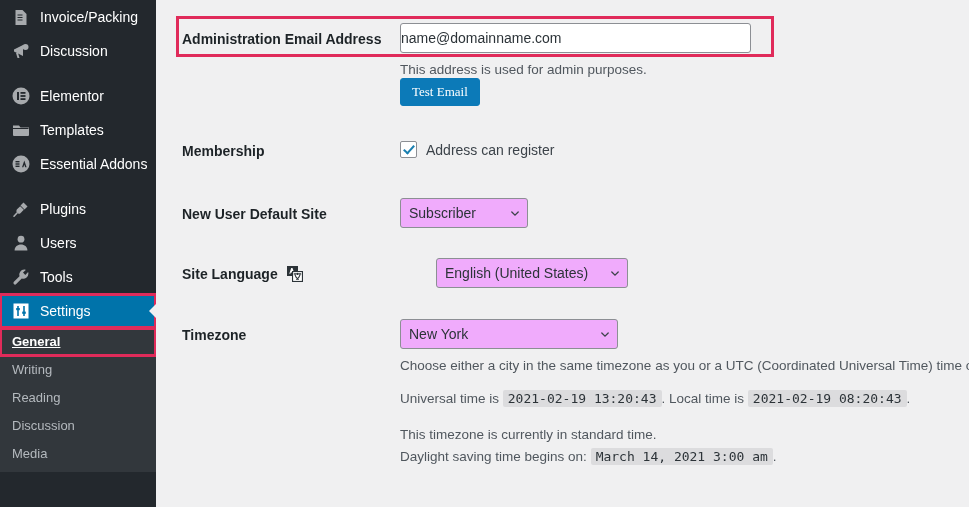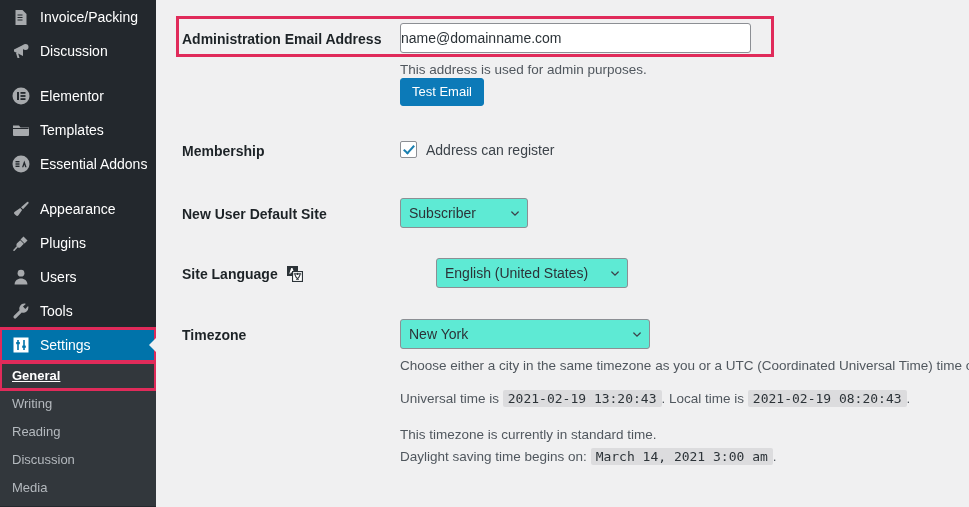--- a/index.html
+++ b/index.html
@@ -165,21 +165,21 @@
     font-size: 13.5px;
     color: #50575e;
     line-height: 1.5;
   }
   .btn-primary {
     display: inline-block;
     background: #0c7ab8;
     color: #fff;
     border: 1px solid #0c7ab8;
     border-radius: 3px;
-    font-family: Liberation Sans, sans-serif;
+    font-family: Liberation Serif, serif;
     font-size: 13px;
     padding: 0 11px;
     height: 28px;
     line-height: 26px;
     cursor: pointer;
     box-sizing: border-box;
   }
   .cb-wrap {
     display: flex;
     align-items: center;
@@ -212,21 +212,21 @@
     color: #3c434a;
     white-space: nowrap;
   }
   .select-box {
     position: relative;
     display: inline-flex;
     align-items: center;
     height: 30px;
     border: 1px solid #8c8f94;
     border-radius: 3px;
-    background: #5eead4;
+    background: #f0abfc;
     padding: 0 26px 0 8px;
     box-sizing: border-box;
     font-size: 14px;
     color: #2c3338;
     cursor: pointer;
     white-space: nowrap;
   }
   .select-box .chev {
     position: absolute;
     right: 8px;
@@ -317,29 +317,20 @@
           <rect x="3.5" y="8.3" width="4" height="1.4" fill="#23282d"></rect>
           <rect x="3.5" y="10.6" width="4" height="1.4" fill="#23282d"></rect>
           <path d="M10 12.3L12.3 5.6l2.3 6.7h-1.4l-.9-2.6h-.1l-.8 2.6z" fill="#23282d"></path>
         </svg>
       </span>
       <span class="mi-label">Essential Addons</span>
     </div>
 
     <div class="menu-gap"></div>
 
-    <div class="menu-item">
-      <span class="mi-icon">
-        <svg width="18" height="18" viewBox="0 0 18 18">
-          <path d="M16.5 2.2c-.5-.6-1.3-.4-2 .2L9 7.2l2 2 4.9-5.1c.6-.7.9-1.4.6-1.9z" fill="currentColor"></path>
-          <path d="M8.2 8l-5.4 3.7c-.9.6-1 1.6-.3 2.3l1.6 1.6c.7.7 1.7.6 2.3-.3L10.1 10z" fill="currentColor"></path>
-        </svg>
-      </span>
-      <span class="mi-label">Appearance</span>
-    </div>
 
     <div class="menu-item">
       <span class="mi-icon">
         <svg width="18" height="18" viewBox="0 0 18 18">
           <path d="M11.5 2.5l4 4-3 3-4-4z" fill="currentColor"></path>
           <path d="M8.2 6.2l3.6 3.6-3.4 3.4a2.6 2.6 0 0 1-3.6-3.6z" fill="currentColor"></path>
           <path d="M5 13l-3 3.2" stroke="currentColor" stroke-width="1.6" stroke-linecap="round"></path>
         </svg>
       </span>
       <span class="mi-label">Plugins</span>
@@ -448,21 +439,21 @@
           <svg class="chev" viewBox="0 0 10 7">
             <path d="M1 1l4 4 4-4" stroke="#3c434a" stroke-width="1.6" fill="none" stroke-linecap="round"></path>
           </svg>
         </div>
       </div>
     </div>
 
     <div class="row" style="top:326px;">
       <div class="row-label">Timezone</div>
       <div class="row-field" style="top:-7px;">
-        <div class="select-box" style="width:250px;align-items:center;">
+        <div class="select-box" style="width:218px;align-items:center;">
           <span>New York</span>
           <svg class="chev" viewBox="0 0 10 7">
             <path d="M1 1l4 4 4-4" stroke="#3c434a" stroke-width="1.6" fill="none" stroke-linecap="round"></path>
           </svg>
         </div>
       </div>
     </div>
 
     <div class="row" style="top:356px;">
       <div class="row-field field-desc" style="white-space:nowrap;">Choose either a city in the same timezone as you or a UTC (Coordinated Universal Time) time offset.</div>

